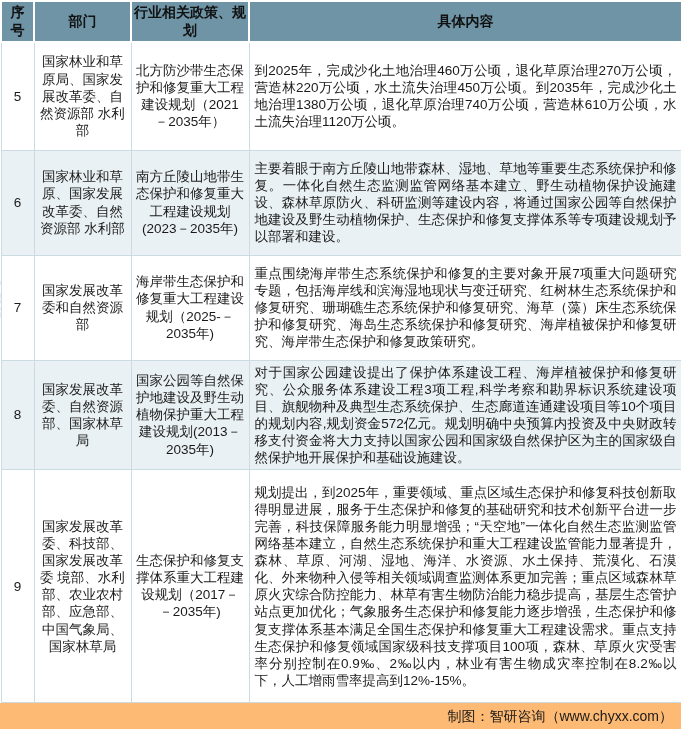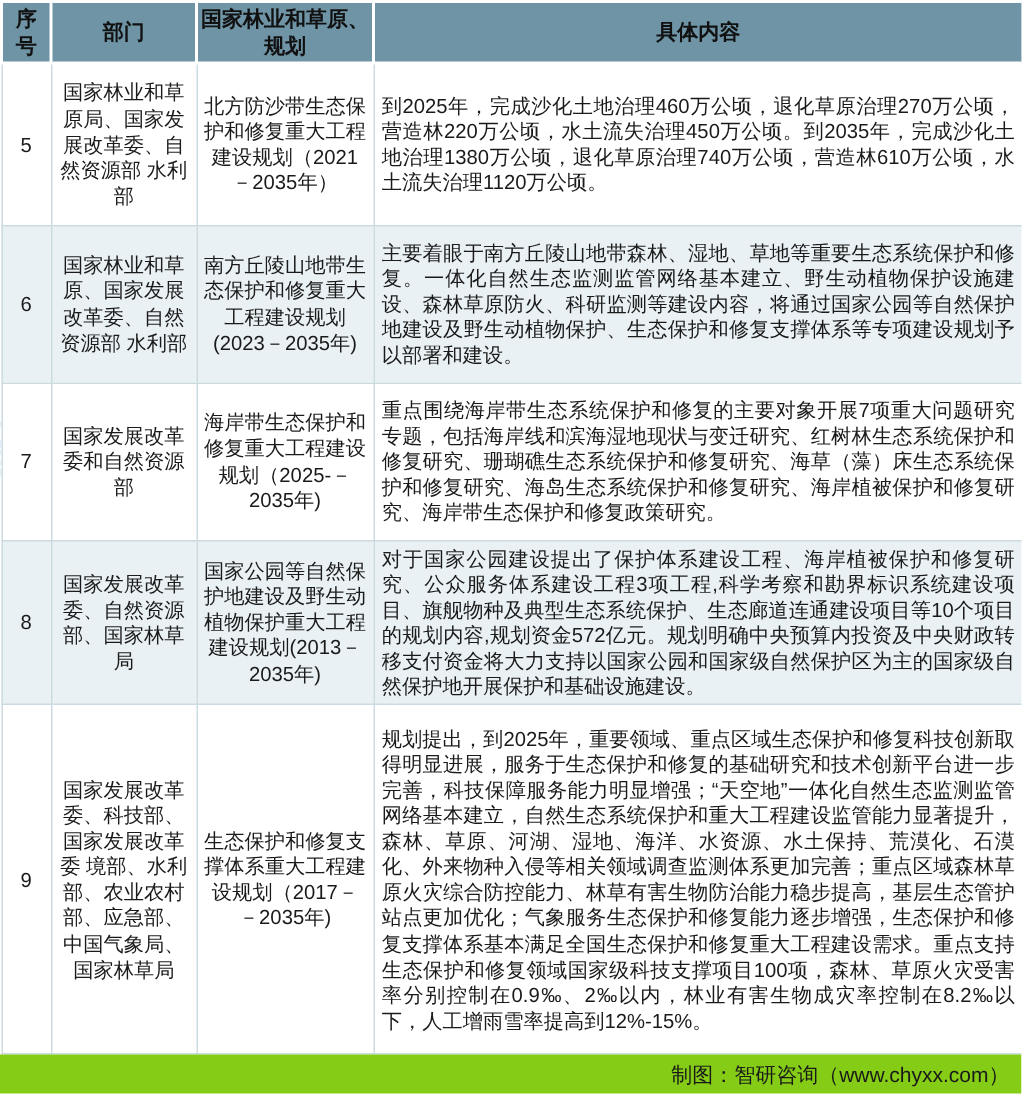--- a/index.html
+++ b/index.html
@@ -22,21 +22,21 @@
   td{border:1px solid #ccdbe2;font-size:13.5px;vertical-align:middle;
      padding:2px 3px;line-height:1.27;}
   td.c-center{text-align:center;}
   td.c-left{text-align:left;padding:3px 5px;text-align:justify;}
   tbody tr:nth-child(even){background:#eaf1f4;}
   tbody tr:nth-child(odd){background:#ffffff;}
   tr.r5{height:108px;} tr.r6{height:105px;} tr.r7{height:105px;}
   tr.r8{height:105px;} tr.r9{height:233px;}
 
   
-  .footer-band{position:relative;z-index:2;height:27px;background:#84cc16;
+  .footer-band{position:relative;z-index:2;height:27px;background:#fdba74;
       text-align:right;font-size:14px;line-height:27px;color:#1a1a1a;padding-right:8px;
       box-sizing:border-box;}
 </style>
 </head>
 <body>
 
 <div class="page">
 
   <div class="wm" style="left:430px;top:10px;">
     <span class="wm-logo">智</span><span class="wm-brand">智研咨询</span>
@@ -63,21 +63,21 @@
     <colgroup>
         <col class="c-no">
         <col class="c-dept">
         <col class="c-pol">
         <col class="c-con">
       </colgroup>
     <thead>
       <tr>
         <th>序号</th>
         <th>部门</th>
-        <th>国家林业和草原、规划</th>
+        <th>行业相关政策、规划</th>
         <th>具体内容</th>
       </tr>
     </thead>
     <tbody>
       <tr class="r5">
         <td class="c-center">5</td>
         <td class="c-center">国家林业和草原局、国家发展改革委、自然资源部 水利部</td>
         <td class="c-center">北方防沙带生态保护和修复重大工程建设规划（2021－2035年）</td>
         <td class="c-left">到2025年，完成沙化土地治理460万公顷，退化草原治理270万公顷，营造林220万公顷，水土流失治理450万公顷。到2035年，完成沙化土地治理1380万公顷，退化草原治理740万公顷，营造林610万公顷，水土流失治理1120万公顷。</td>
       </tr>

